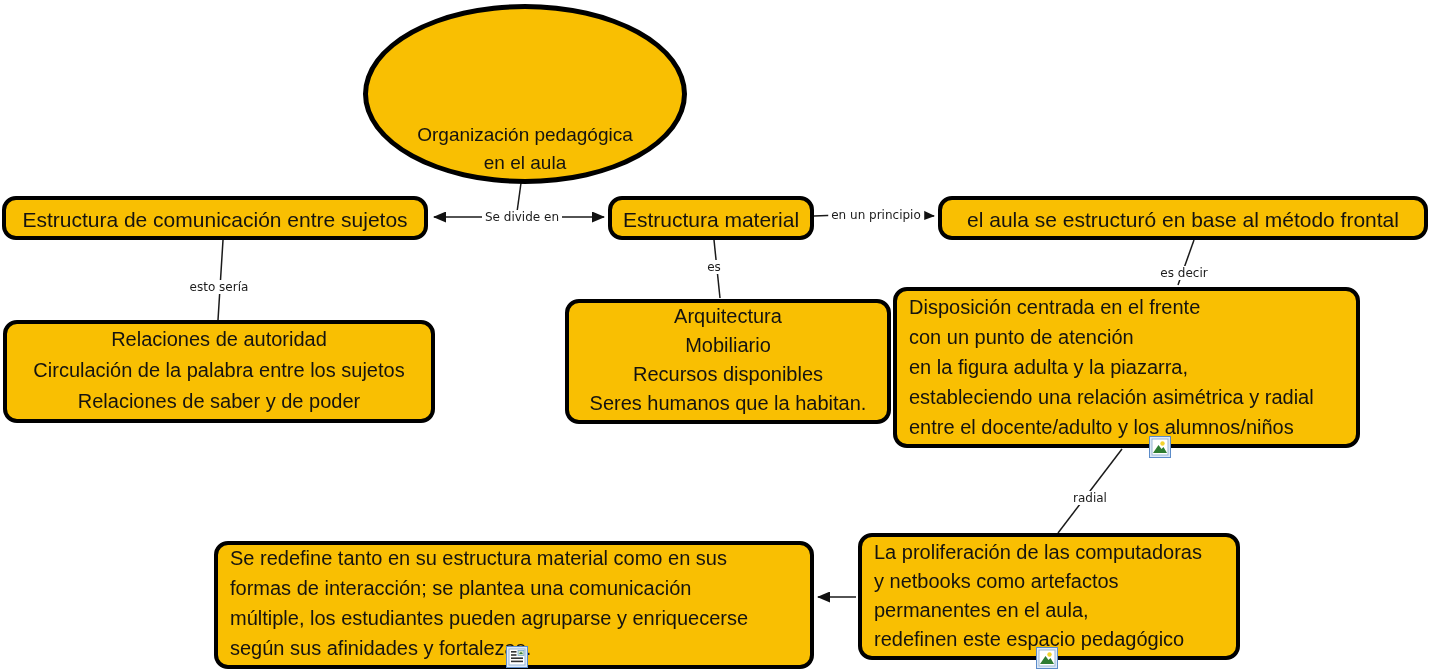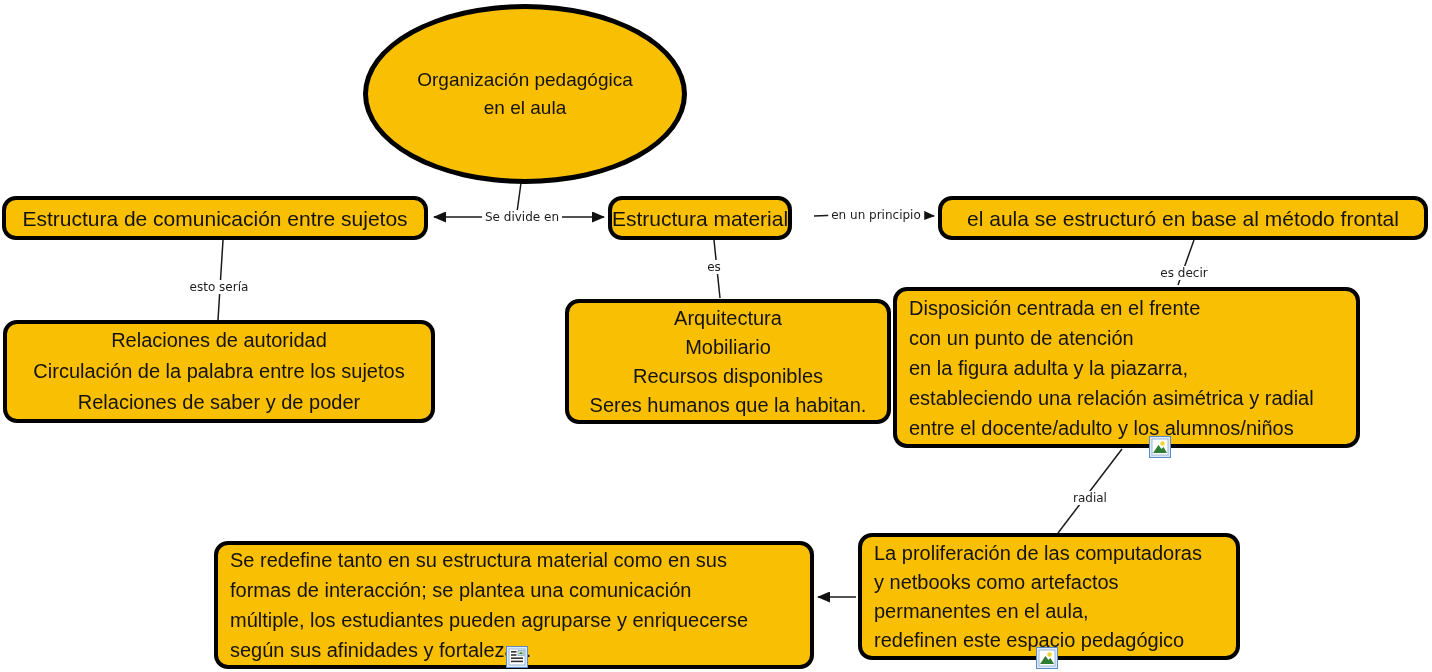--- a/index.html
+++ b/index.html
@@ -16,21 +16,21 @@
     left:0; top:0;
     width:1432px; height:672px;
   }
   .node{
     position:absolute;
     background:#F9BF02;
     border:4px solid #000000;
     border-radius:14px;
     color:#151310;
     display:flex;
-    align-items:center;
+    align-items:flex-end;
     justify-content:center;
     text-align:center;
     white-space:pre-line;
     font-size:20px;
     line-height:29px;
     box-sizing:border-box;
     padding:2px 8px;
   }
   .node.ellipse{
     border-radius:50%;
@@ -102,21 +102,21 @@
 
   <div class="node ellipse" style="left:363px; top:4px; width:324px; height:180px;">
     <span>Organización pedagógica
 en el aula</span>
   </div>
 
   <div class="node oneline" style="left:2px; top:196px; width:426px; height:44px;">
     <span>Estructura de comunicación entre sujetos</span>
   </div>
 
-  <div class="node oneline" style="left:608px; top:196px; width:184px; height:44px;">
+  <div class="node oneline" style="left:608px; top:196px; width:206px; height:44px;">
     <span>Estructura material</span>
   </div>
 
   <div class="node oneline" style="left:938px; top:196px; width:490px; height:44px;">
     <span>el aula se estructuró en base al método frontal</span>
   </div>
 
   <div class="node" style="left:3px; top:320px; width:432px; height:103px; line-height:31px;">
     <span>Relaciones de autoridad
 Circulación de la palabra entre los sujetos

